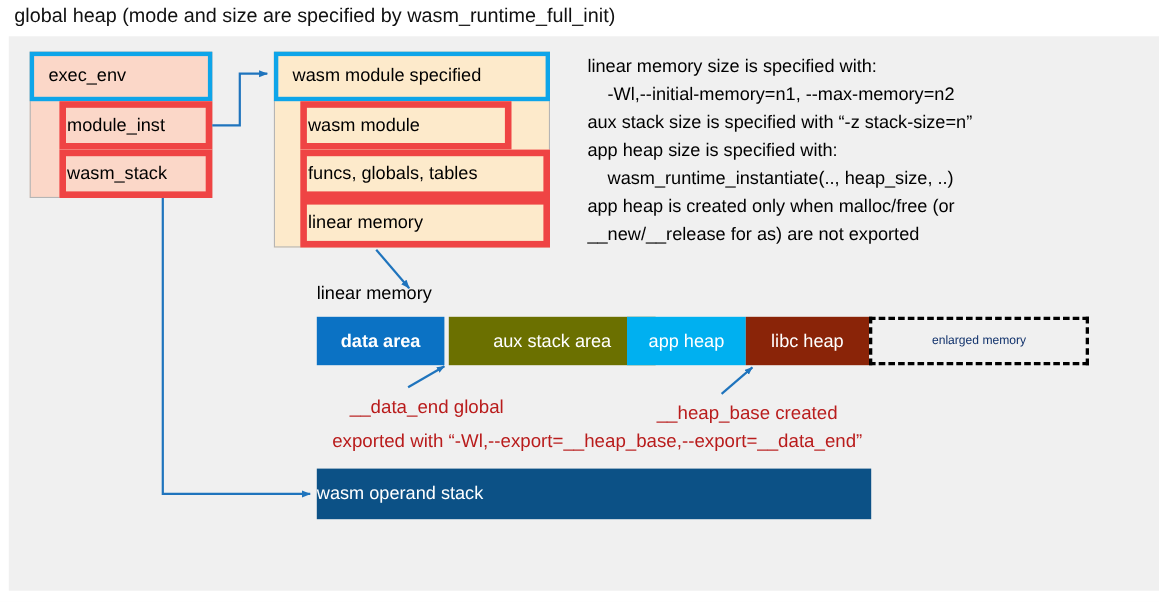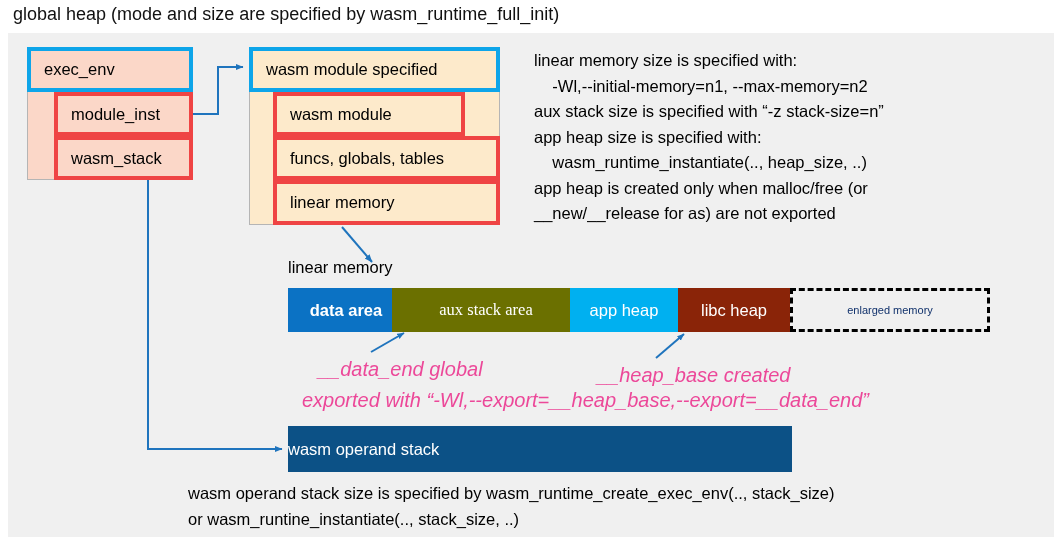--- a/index.html
+++ b/index.html
@@ -57,23 +57,23 @@
     align-items: center;
     padding-left: 13px;
     font-size: 16.5px;
     border: 4px solid #0ea5e9;
   }
   .box-row {
     position: absolute;
     box-sizing: border-box;
     display: flex;
     align-items: center;
-    padding-left: 13px;
-    font-size: 16.5px;
-    border: 4px solid #ef4444;
+    padding-left: 1px;
+    font-size: 16.5px;
+    border: 6px solid #ef4444;
   }
 
   
   .pink { background: #fbd7c8; }
   
   .peach { background: #fdeacb; }
 
   
   .mem-label {
     position: absolute;
@@ -131,25 +131,24 @@
   
   .text-block {
     position: absolute;
     font-size: 16.5px;
     line-height: 25.5px;
     white-space: pre;
     color: #000000;
   }
   .center-text {
     position: absolute;
-    font-size: 20px;
+    font-size: 17px;
     line-height: 25.5px;
     white-space: nowrap;
-    color: #ec4899;
-    font-style: italic;
+    color: #b91c1c;
   }
 
   
   .wires {
     position: absolute;
     left: 0; top: 0;
     width: 1054px;
     height: 547px;
     pointer-events: none;
   }
@@ -202,21 +201,21 @@
     wasm_runtime_instantiate(.., heap_size, ..)
 app heap is created only when malloc/free (or
 __new/__release for as) are not exported</div>
 
   <div class="mem-label" style="left:288px; top:258px;">linear memory</div>
 
   <div class="mem-bar">
     <div class="seg" style="left:0px; width:116px; background:#0b72c4;font-weight:bold;">
       <span>data area</span>
     </div>
-    <div class="seg" style="left:104px; width:188px; background:#6b7000;font-family:Liberation Serif, serif;">
+    <div class="seg" style="left:120px; width:188px; background:#6b7000;">
       <span>aux stack area</span>
     </div>
     <div class="seg" style="left:282px; width:108px; background:#00b0f0;">
       <span>app heap</span>
     </div>
     <div class="seg" style="left:390px; width:112px; background:#8a2408;">
       <span>libc heap</span>
     </div>
     <div class="seg-dashed" style="left:502px; width:200px;">
       <span>enlarged memory</span>
@@ -226,22 +225,20 @@
   <div class="center-text" style="left:318px; top:357px;">__data_end global</div>
 
   <div class="center-text" style="left:597px; top:363px;">__heap_base created</div>
 
   <div class="center-text" style="left:302px; top:388px;">exported with “-Wl,--export=__heap_base,--export=__data_end”</div>
 
   <div class="operand-stack">
     <span>wasm operand stack</span>
   </div>
 
-  <div class="text-block" style="left:188px; top:481px;">wasm operand stack size is specified by wasm_runtime_create_exec_env(.., stack_size)
-or wasm_runtine_instantiate(.., stack_size, ..)</div>
 
   <svg class="wires" width="1054" height="547" viewBox="0 0 1054 547">
     <defs>
       <marker id="arrowBlue" markerWidth="9" markerHeight="9" refX="7.5" refY="3.2" orient="auto" markerUnits="userSpaceOnUse">
         <path d="M0,0 L8,3.2 L0,6.4 z" fill="#1f74bd"></path>
       </marker>
       <marker id="arrowBlueSm" markerWidth="8" markerHeight="8" refX="6.8" refY="2.9" orient="auto" markerUnits="userSpaceOnUse">
         <path d="M0,0 L7.2,2.9 L0,5.8 z" fill="#1f74bd"></path>
       </marker>
     </defs>

